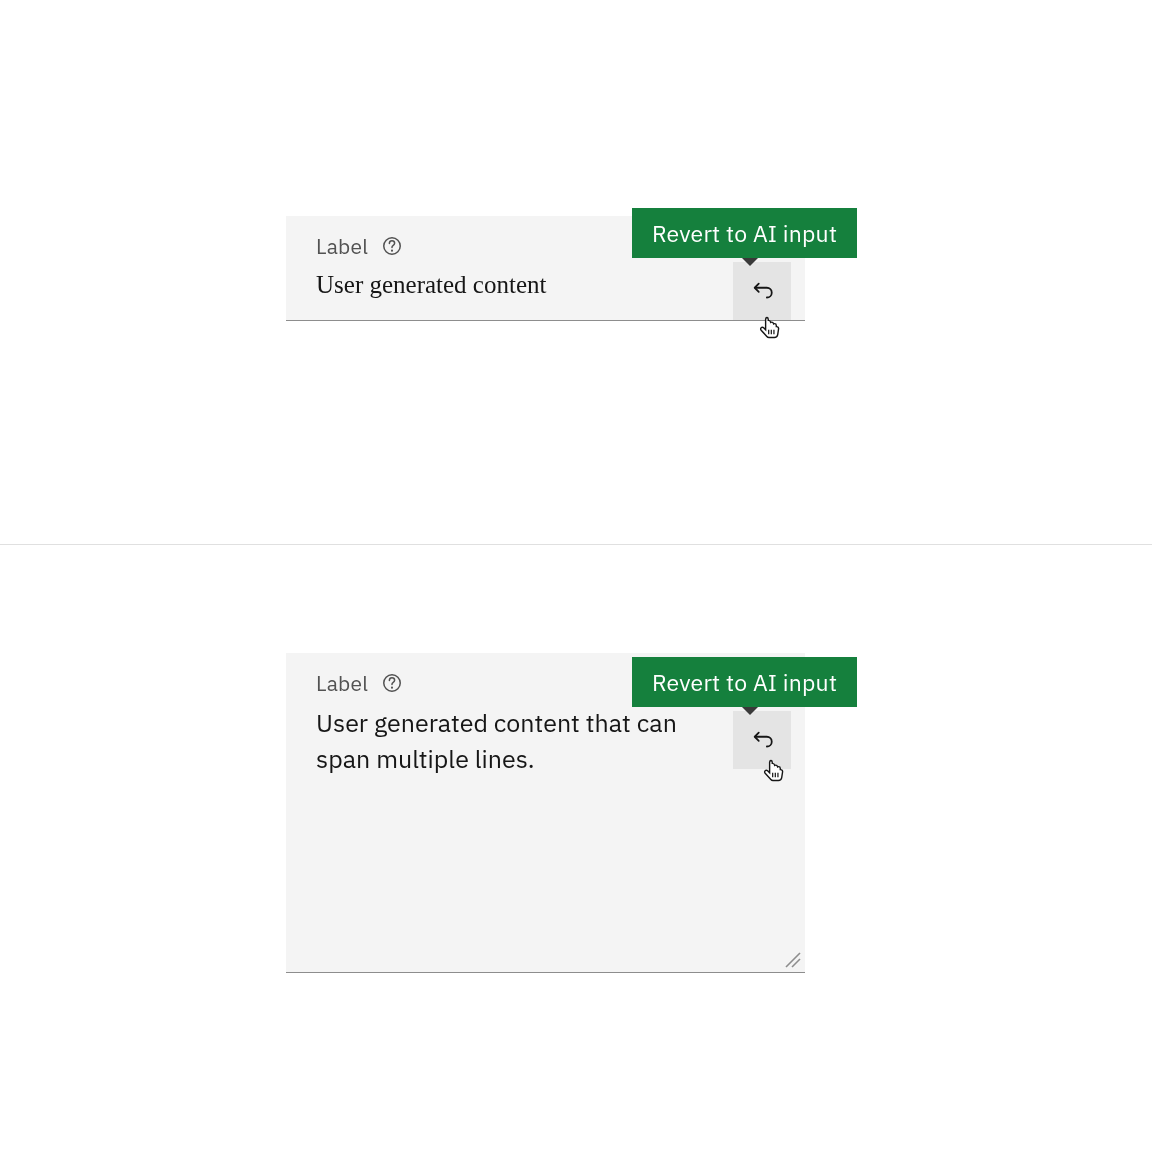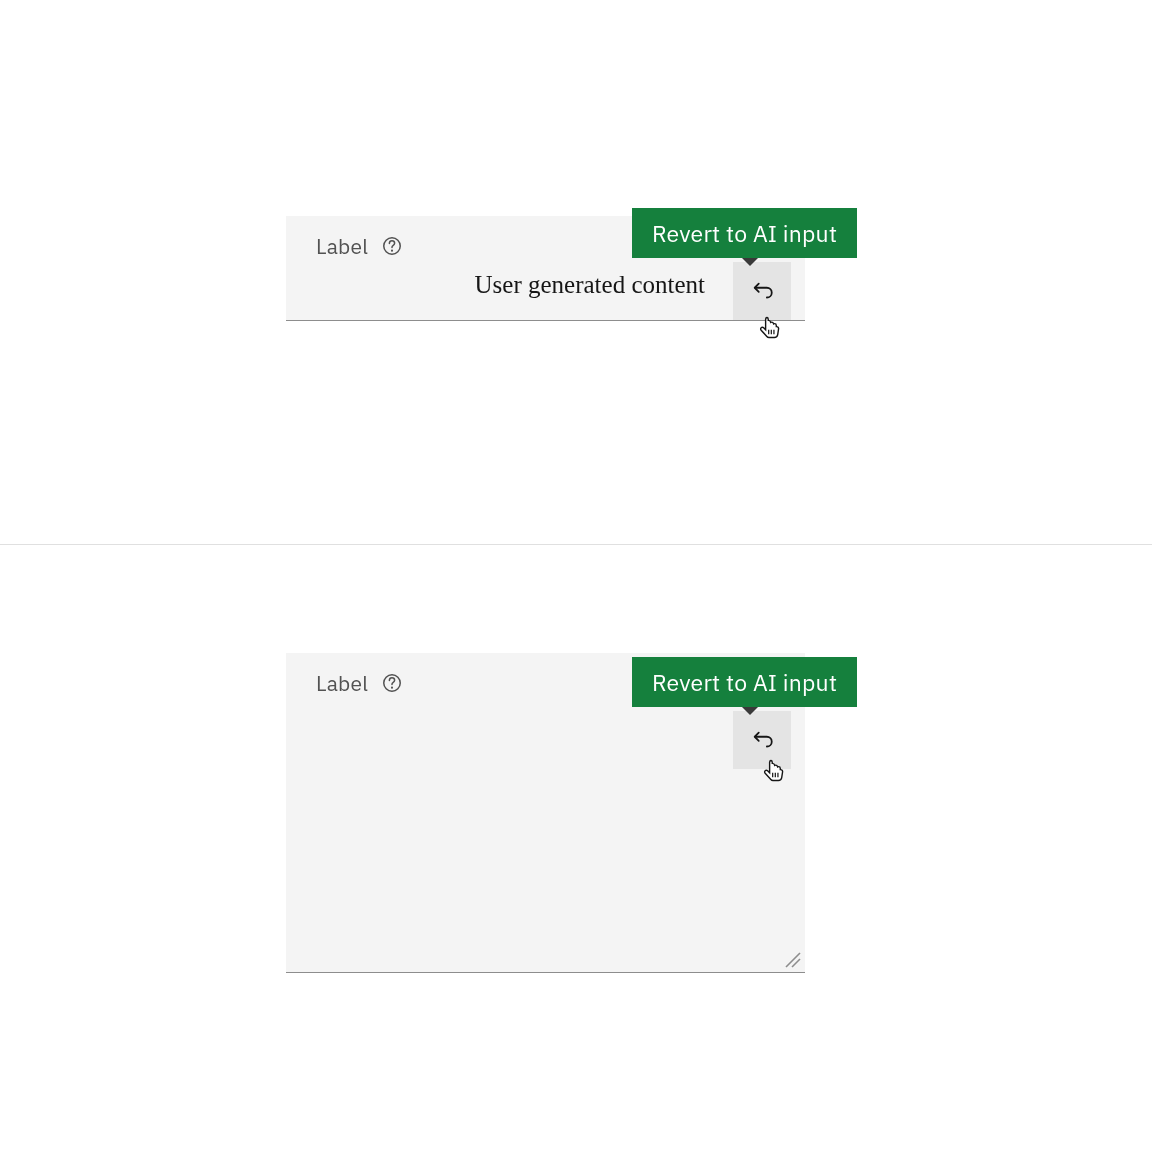--- a/index.html
+++ b/index.html
@@ -39,21 +39,21 @@
     color: #525252;
     letter-spacing: 0.2px;
   }
   .help-icon {
     width: 24px; height: 24px;
     display: inline-flex;
     align-items: center;
     justify-content: center;
   }
   .help-icon svg { display: block; }
-  .field-wrap { z-index: 0; text-align: right; }
+  .field-wrap { z-index: 0; }
 
   .field-box {
     position: relative;
     background: #f4f4f4;
     border-bottom: 1px solid #8d8d8d;
   }
   .field-box.single { padding-bottom: 18px; }
   .field-box.multi  { padding-bottom: 0; height: 320px; }
 
   .value-single {
@@ -168,20 +168,21 @@
       <div class="label-row">
         <span class="label-text">Label</span>
         <span class="help-icon">
           <svg width="24" height="24" viewBox="0 0 32 32" fill="none">
             <circle cx="16" cy="16" r="11" stroke="#525252" stroke-width="2"></circle>
             <path d="M12.5 12.5c0-2 1.6-3.5 3.5-3.5s3.5 1.4 3.5 3.3c0 1.6-1 2.3-2.2 3.1-1 .7-1.3 1.2-1.3 2.3v.3" stroke="#525252" stroke-width="2" stroke-linecap="round"></path>
             <circle cx="16" cy="22.2" r="1.4" fill="#525252"></circle>
           </svg>
         </span>
       </div>
+      <div class="value-multi">User generated content that can span multiple lines.</div>
 
       <div class="revert-btn" style="right:14px; top:58px;">
         <svg width="26" height="26" viewBox="0 0 32 32">
           <path d="M22 24c3.3 0 6-2.7 6-6s-2.7-6-6-6H8" fill="none" stroke="#161616" stroke-width="2.2" stroke-linecap="round"></path>
           <path d="M12 7l-5 5 5 5" fill="none" stroke="#161616" stroke-width="2.2" stroke-linecap="round" stroke-linejoin="round"></path>
         </svg>
       </div>
 
       <div class="resize-handle">
         <svg width="18" height="18" viewBox="0 0 18 18">

